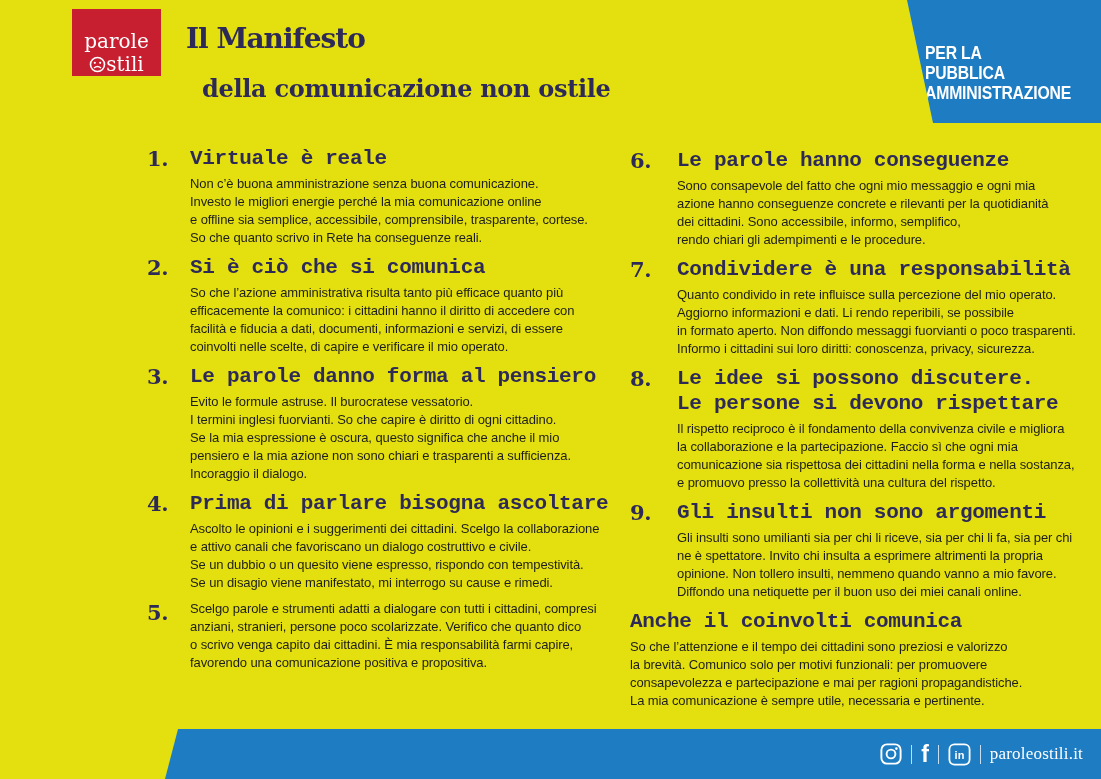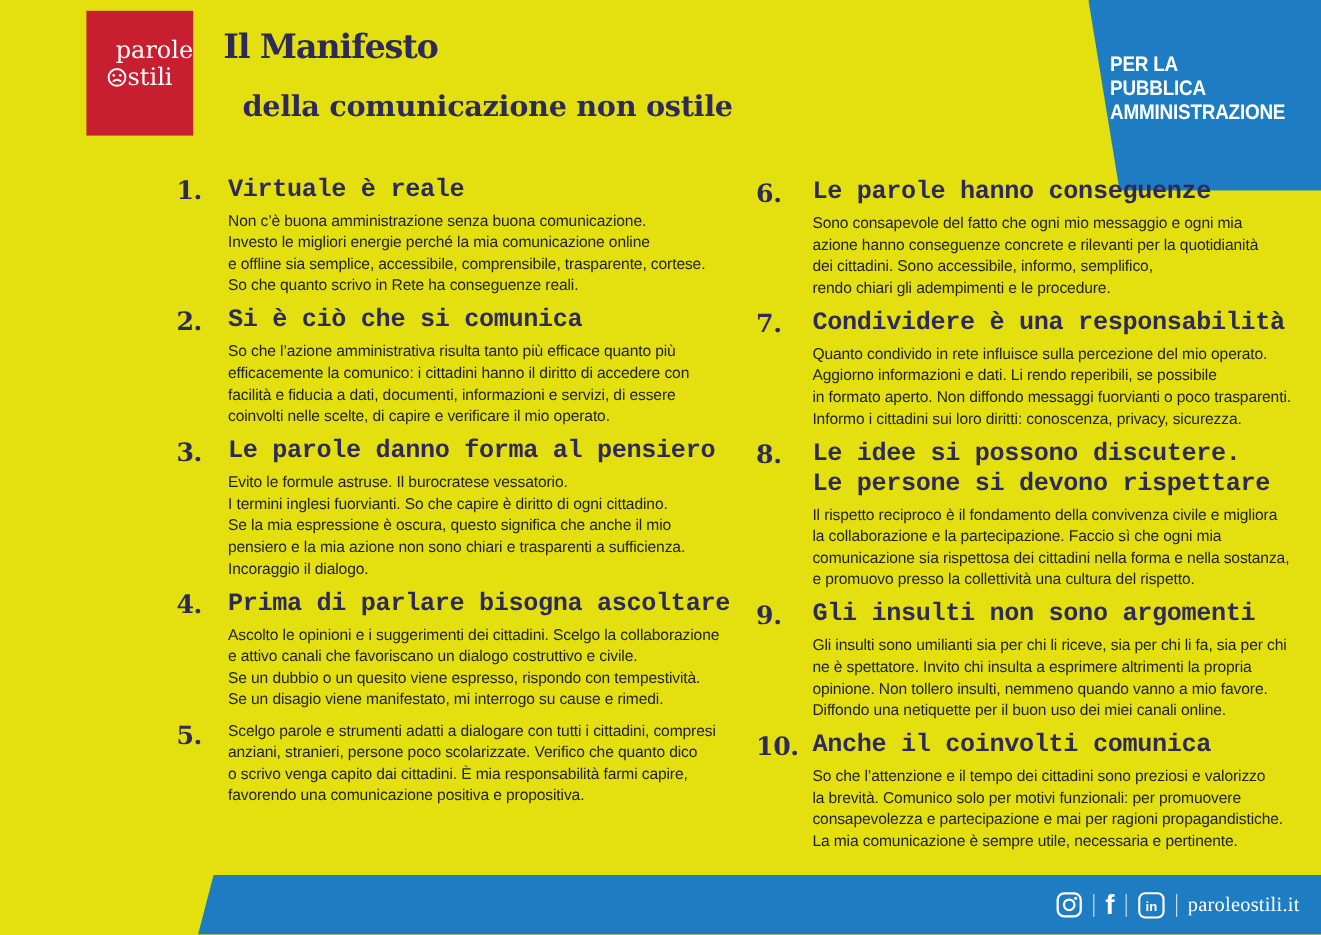--- a/index.html
+++ b/index.html
@@ -3,39 +3,39 @@
 <meta charset="utf-8">
 <style>
   html,body{margin:0;padding:0;}
   body{
     width:1101px;height:779px;position:relative;overflow:hidden;
     background:#e4e00f;
     font-family:"Liberation Sans", sans-serif;
   }
   
   .logo{
-    position:absolute;left:72px;top:9px;width:89px;height:104px;
-    background:#c71f30;color:#fff;text-align:right;
+    position:absolute;left:72px;top:9px;width:89px;height:67px;
+    background:#c71f30;color:#fff;text-align:center;
     font-family:"DejaVu Serif", serif;
   }
   .logo .l1{margin-top:21px;font-size:20px;line-height:22px;}
   .logo .l2{display:flex;align-items:center;justify-content:center;gap:0;font-size:20px;line-height:24px;}
   .sadface{width:17px;height:17px;display:inline-block;}
   .title{
     position:absolute;left:186px;top:24px;
     font-family:"DejaVu Serif", serif;font-weight:bold;
     font-size:28px;line-height:1.05;letter-spacing:-1px;color:#2e2a58;
   }
   .subtitle{
     position:absolute;left:202px;top:74px;
     font-family:"DejaVu Serif", serif;font-weight:bold;
     font-size:24px;color:#2e2a58;letter-spacing:-0.3px;
   }
   .ribbon{
-    position:absolute;left:900px;top:0;width:201px;height:159px;
+    position:absolute;left:900px;top:0;width:201px;height:123px;
     background:#1e7dc2;
     clip-path:polygon(7px 0, 100% 0, 100% 100%, 33px 100%);
   }
   .ribbon-text{
     position:absolute;left:25px;top:43px;color:#fff;font-weight:bold;
     font-size:17.5px;line-height:20px;letter-spacing:-0.2px;
     transform:scaleX(0.9);transform-origin:left top;white-space:pre;
   }
   
   .col{position:absolute;}
@@ -190,21 +190,20 @@
     <div class="num">9.</div>
     <div>
       <h2 class="item-title">Gli insulti non sono argomenti</h2>
       <p class="item-body">Gli insulti sono umilianti sia per chi li riceve, sia per chi li fa, sia per chi
 ne è spettatore. Invito chi insulta a esprimere altrimenti la propria
 opinione. Non tollero insulti, nemmeno quando vanno a mio favore.
 Diffondo una netiquette per il buon uso dei miei canali online.</p>
     </div>
   </div>
   <div class="item">
-    <div class="num">10.</div>
     <div>
       <h2 class="item-title">Anche il coinvolti comunica</h2>
       <p class="item-body">So che l’attenzione e il tempo dei cittadini sono preziosi e valorizzo
 la brevità. Comunico solo per motivi funzionali: per promuovere
 consapevolezza e partecipazione e mai per ragioni propagandistiche.
 La mia comunicazione è sempre utile, necessaria e pertinente.</p>
     </div>
   </div>
 </div>
 

